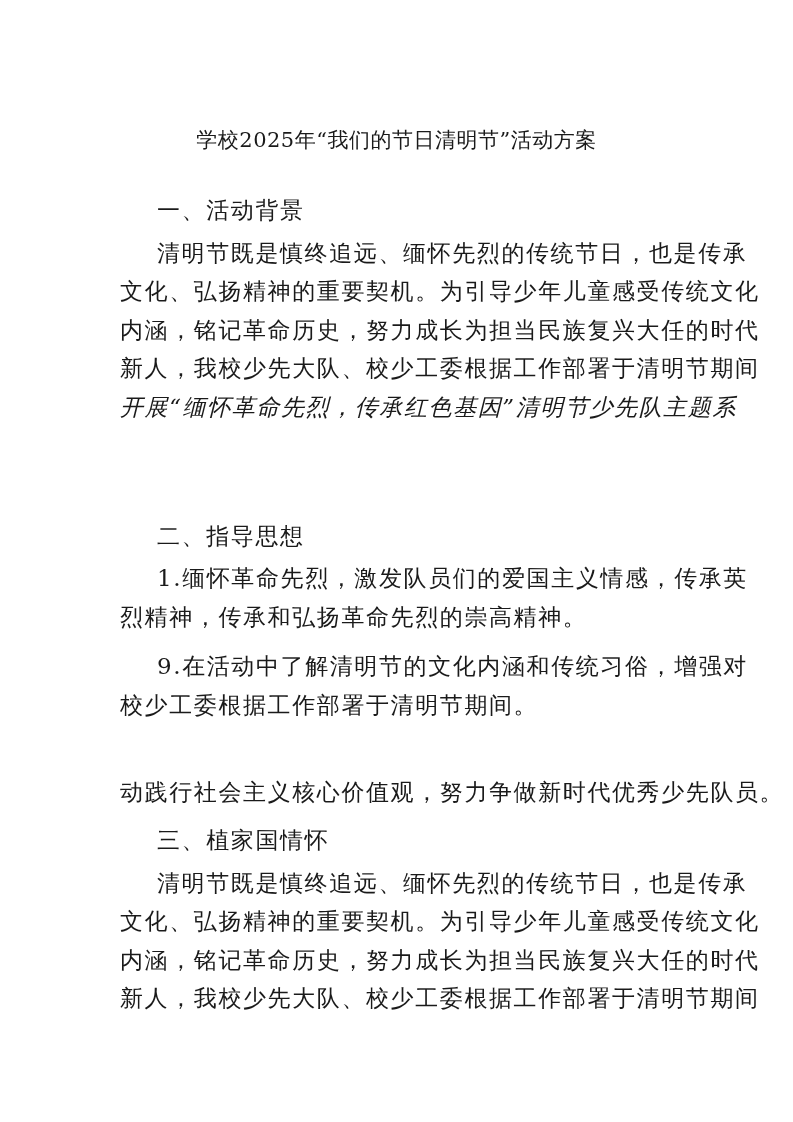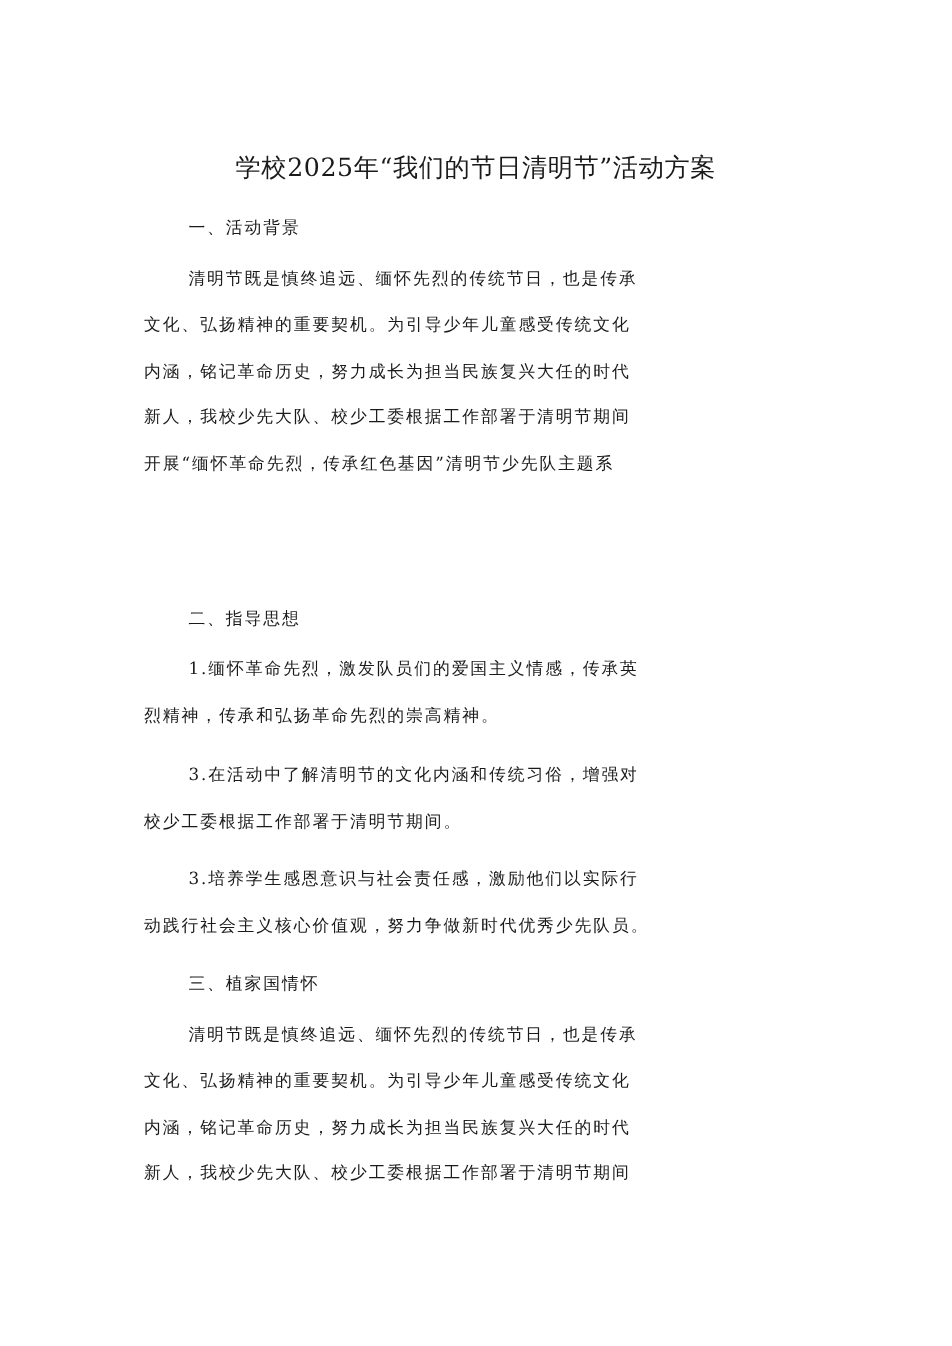--- a/index.html
+++ b/index.html
@@ -30,49 +30,49 @@
       width: 793px;
       text-align: center;
       font-size: 21px;
       line-height: 28px;
       letter-spacing: 0.5px;
       white-space: nowrap;
     }
     .line {
       position: absolute;
       left: 120px;
-      font-size: 14px;
+      font-size: 23px;
       line-height: 28px;
       white-space: nowrap;
       letter-spacing: 1.6px;
+      margin-top: 20px;
     }
     .line.indent {
       left: 157px;
     }
   </style>
 </head>
 <body>
 
 <div class="page">
 
   <div class="title" style="top:126px;">学校2025年“我们的节日清明节”活动方案</div>
 
   <div class="line indent" style="top:176px;">一、活动背景</div>
   <div class="line indent" style="top:219px;">清明节既是慎终追远、缅怀先烈的传统节日，也是传承</div>
   <div class="line" style="top:257px;">文化、弘扬精神的重要契机。为引导少年儿童感受传统文化</div>
   <div class="line" style="top:296px;">内涵，铭记革命历史，努力成长为担当民族复兴大任的时代</div>
   <div class="line" style="top:334px;">新人，我校少先大队、校少工委根据工作部署于清明节期间</div>
-  <div class="line" style="top:373px;">开展“缅怀革命先烈，传承红色基因”清明节少先队主题系</div>
+  <div class="line" style="top:373px;font-style:italic;">开展“缅怀革命先烈，传承红色基因”清明节少先队主题系</div>
 
   <div class="line indent" style="top:502px;">二、指导思想</div>
   <div class="line indent" style="top:544px;">1.缅怀革命先烈，激发队员们的爱国主义情感，传承英</div>
   <div class="line" style="top:583px;">烈精神，传承和弘扬革命先烈的崇高精神。</div>
-  <div class="line indent" style="top:632px;">3.在活动中了解清明节的文化内涵和传统习俗，增强对</div>
+  <div class="line indent" style="top:632px;">9.在活动中了解清明节的文化内涵和传统习俗，增强对</div>
   <div class="line" style="top:671px;">校少工委根据工作部署于清明节期间。</div>
-  <div class="line indent" style="top:719px;">3.培养学生感恩意识与社会责任感，激励他们以实际行</div>
   <div class="line" style="top:758px;">动践行社会主义核心价值观，努力争做新时代优秀少先队员。</div>
 
   <div class="line indent" style="top:806px;">三、植家国情怀</div>
   <div class="line indent" style="top:849px;">清明节既是慎终追远、缅怀先烈的传统节日，也是传承</div>
   <div class="line" style="top:887px;">文化、弘扬精神的重要契机。为引导少年儿童感受传统文化</div>
   <div class="line" style="top:926px;">内涵，铭记革命历史，努力成长为担当民族复兴大任的时代</div>
   <div class="line" style="top:964px;">新人，我校少先大队、校少工委根据工作部署于清明节期间</div>
 
 </div>
 

